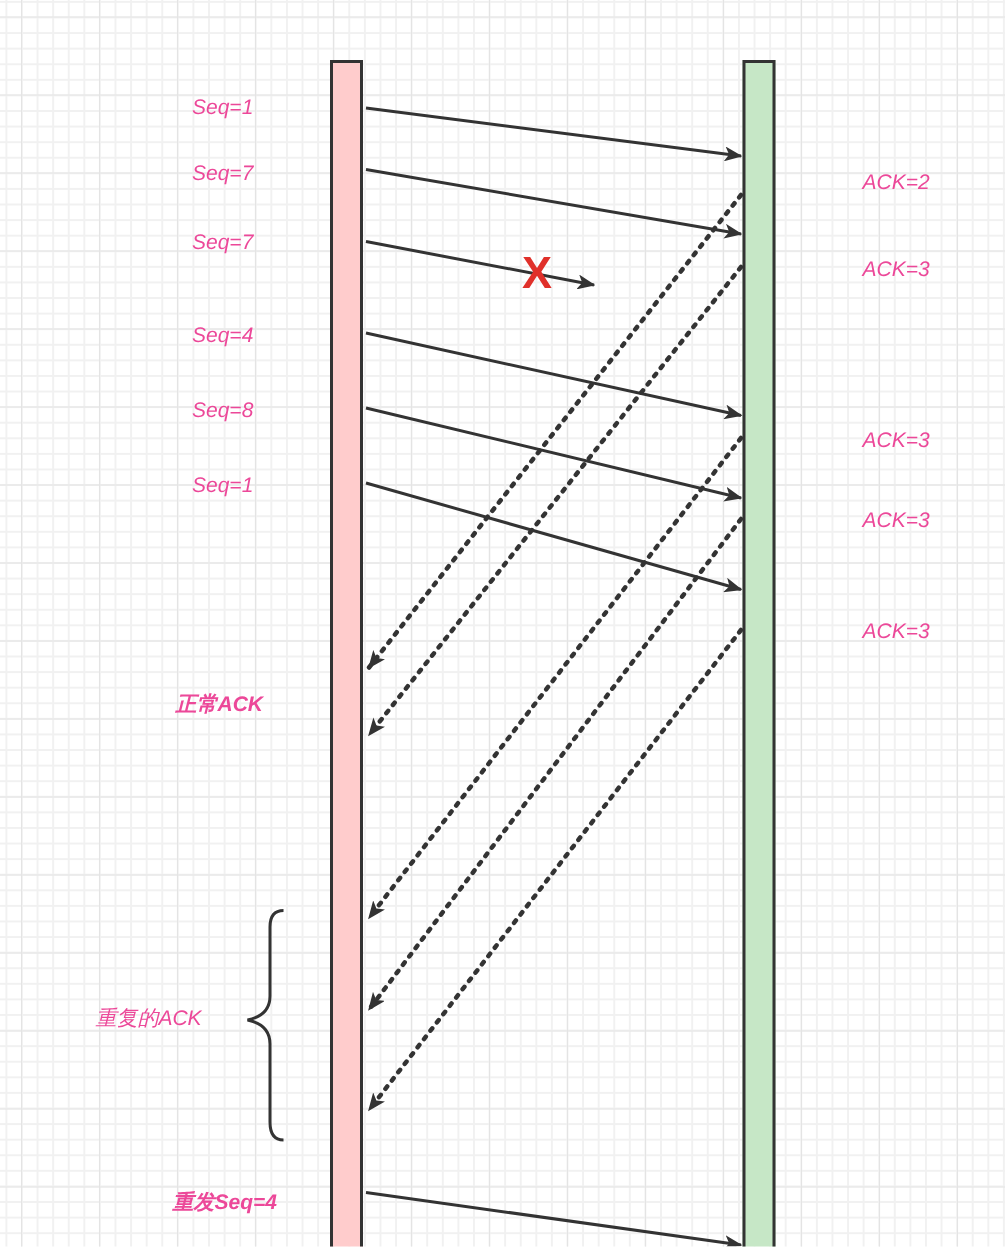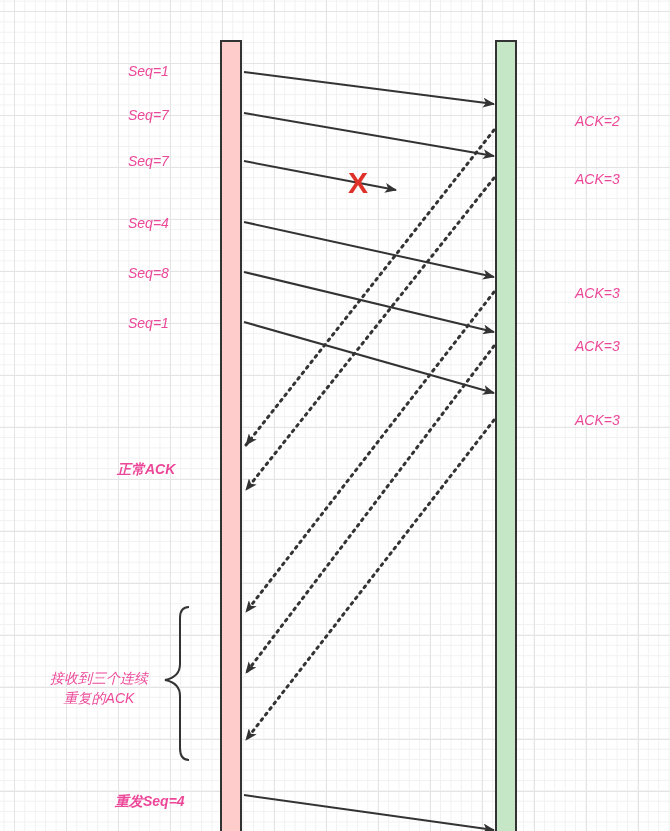--- a/index.html
+++ b/index.html
@@ -75,16 +75,15 @@
 <div class="label seq" style="top:315px">Seq=1</div>
 
 <div class="label ack" style="top:113px">ACK=2</div>
 <div class="label ack" style="top:171px">ACK=3</div>
 <div class="label ack" style="top:285px">ACK=3</div>
 <div class="label ack" style="top:338px">ACK=3</div>
 <div class="label ack" style="top:412px">ACK=3</div>
 
 <div class="label bold" style="left:117px; top:461px">正常ACK</div>
 <div class="label multi" style="left:40px; top:668px; width:118px">
-  <div>接收到三个连续</div>
   <div>重复的ACK</div>
 </div>
 <div class="label bold" style="left:115px; top:793px">重发Seq=4</div>
 
 </body></html>

